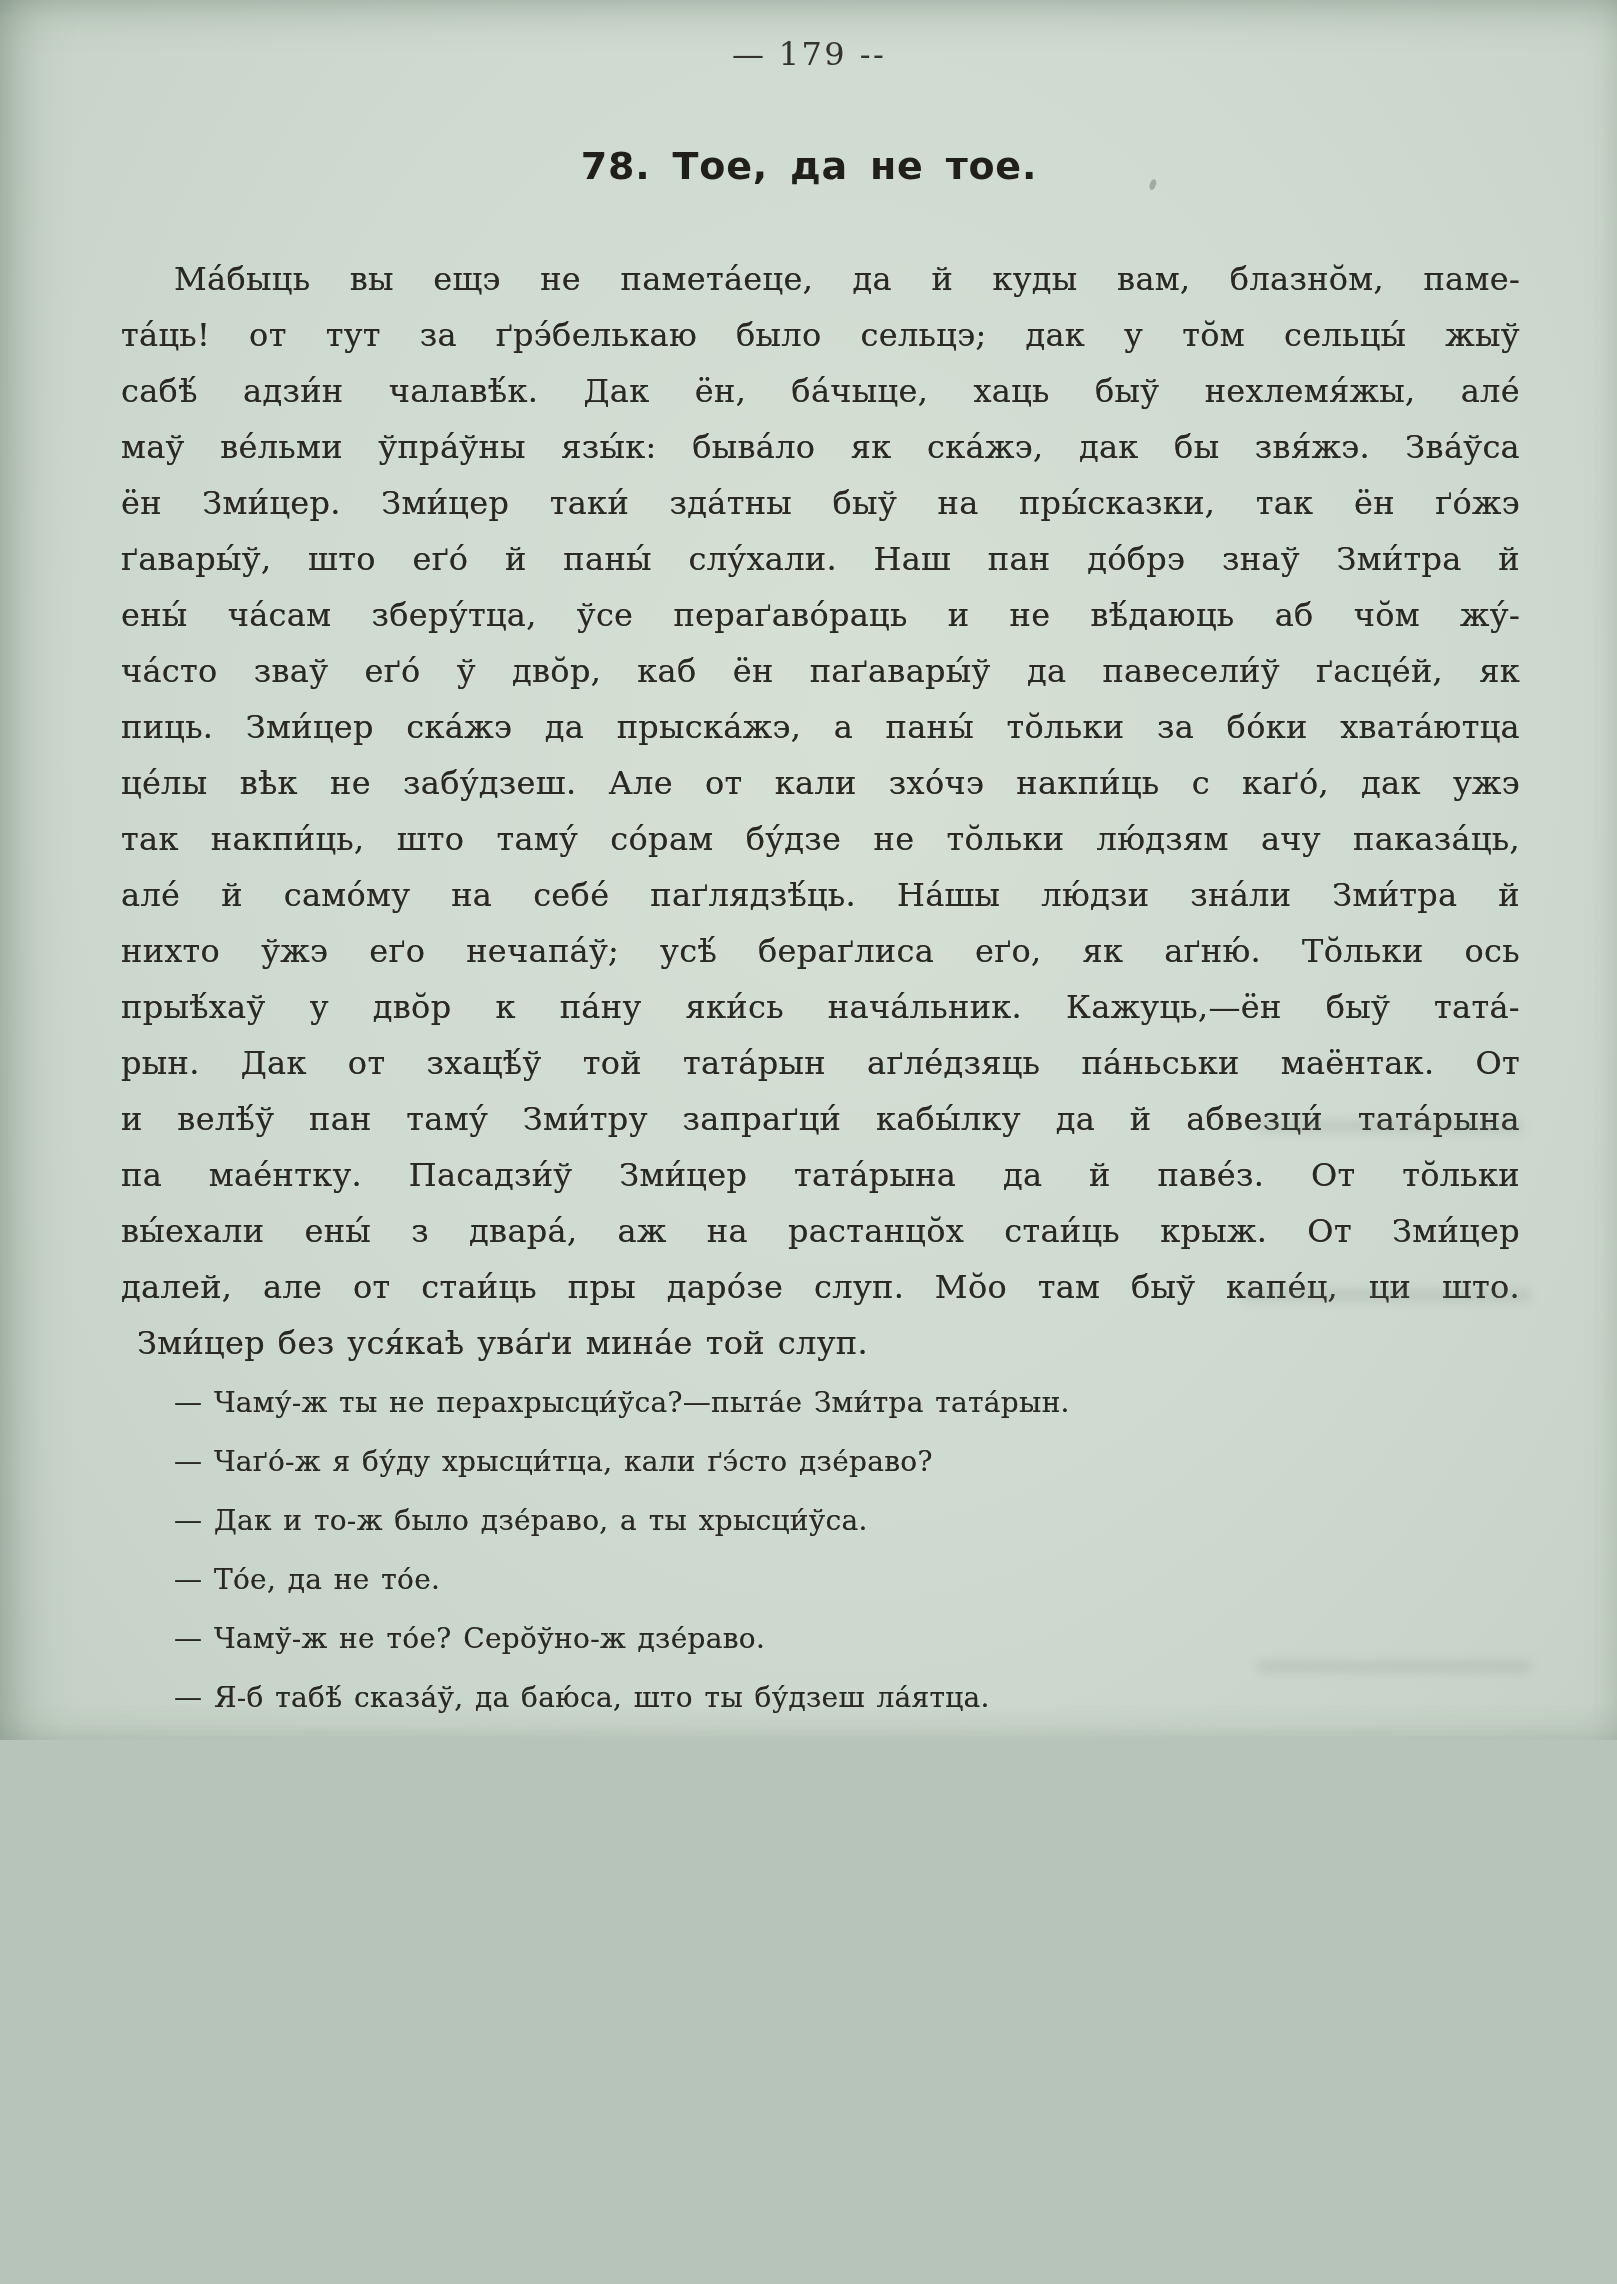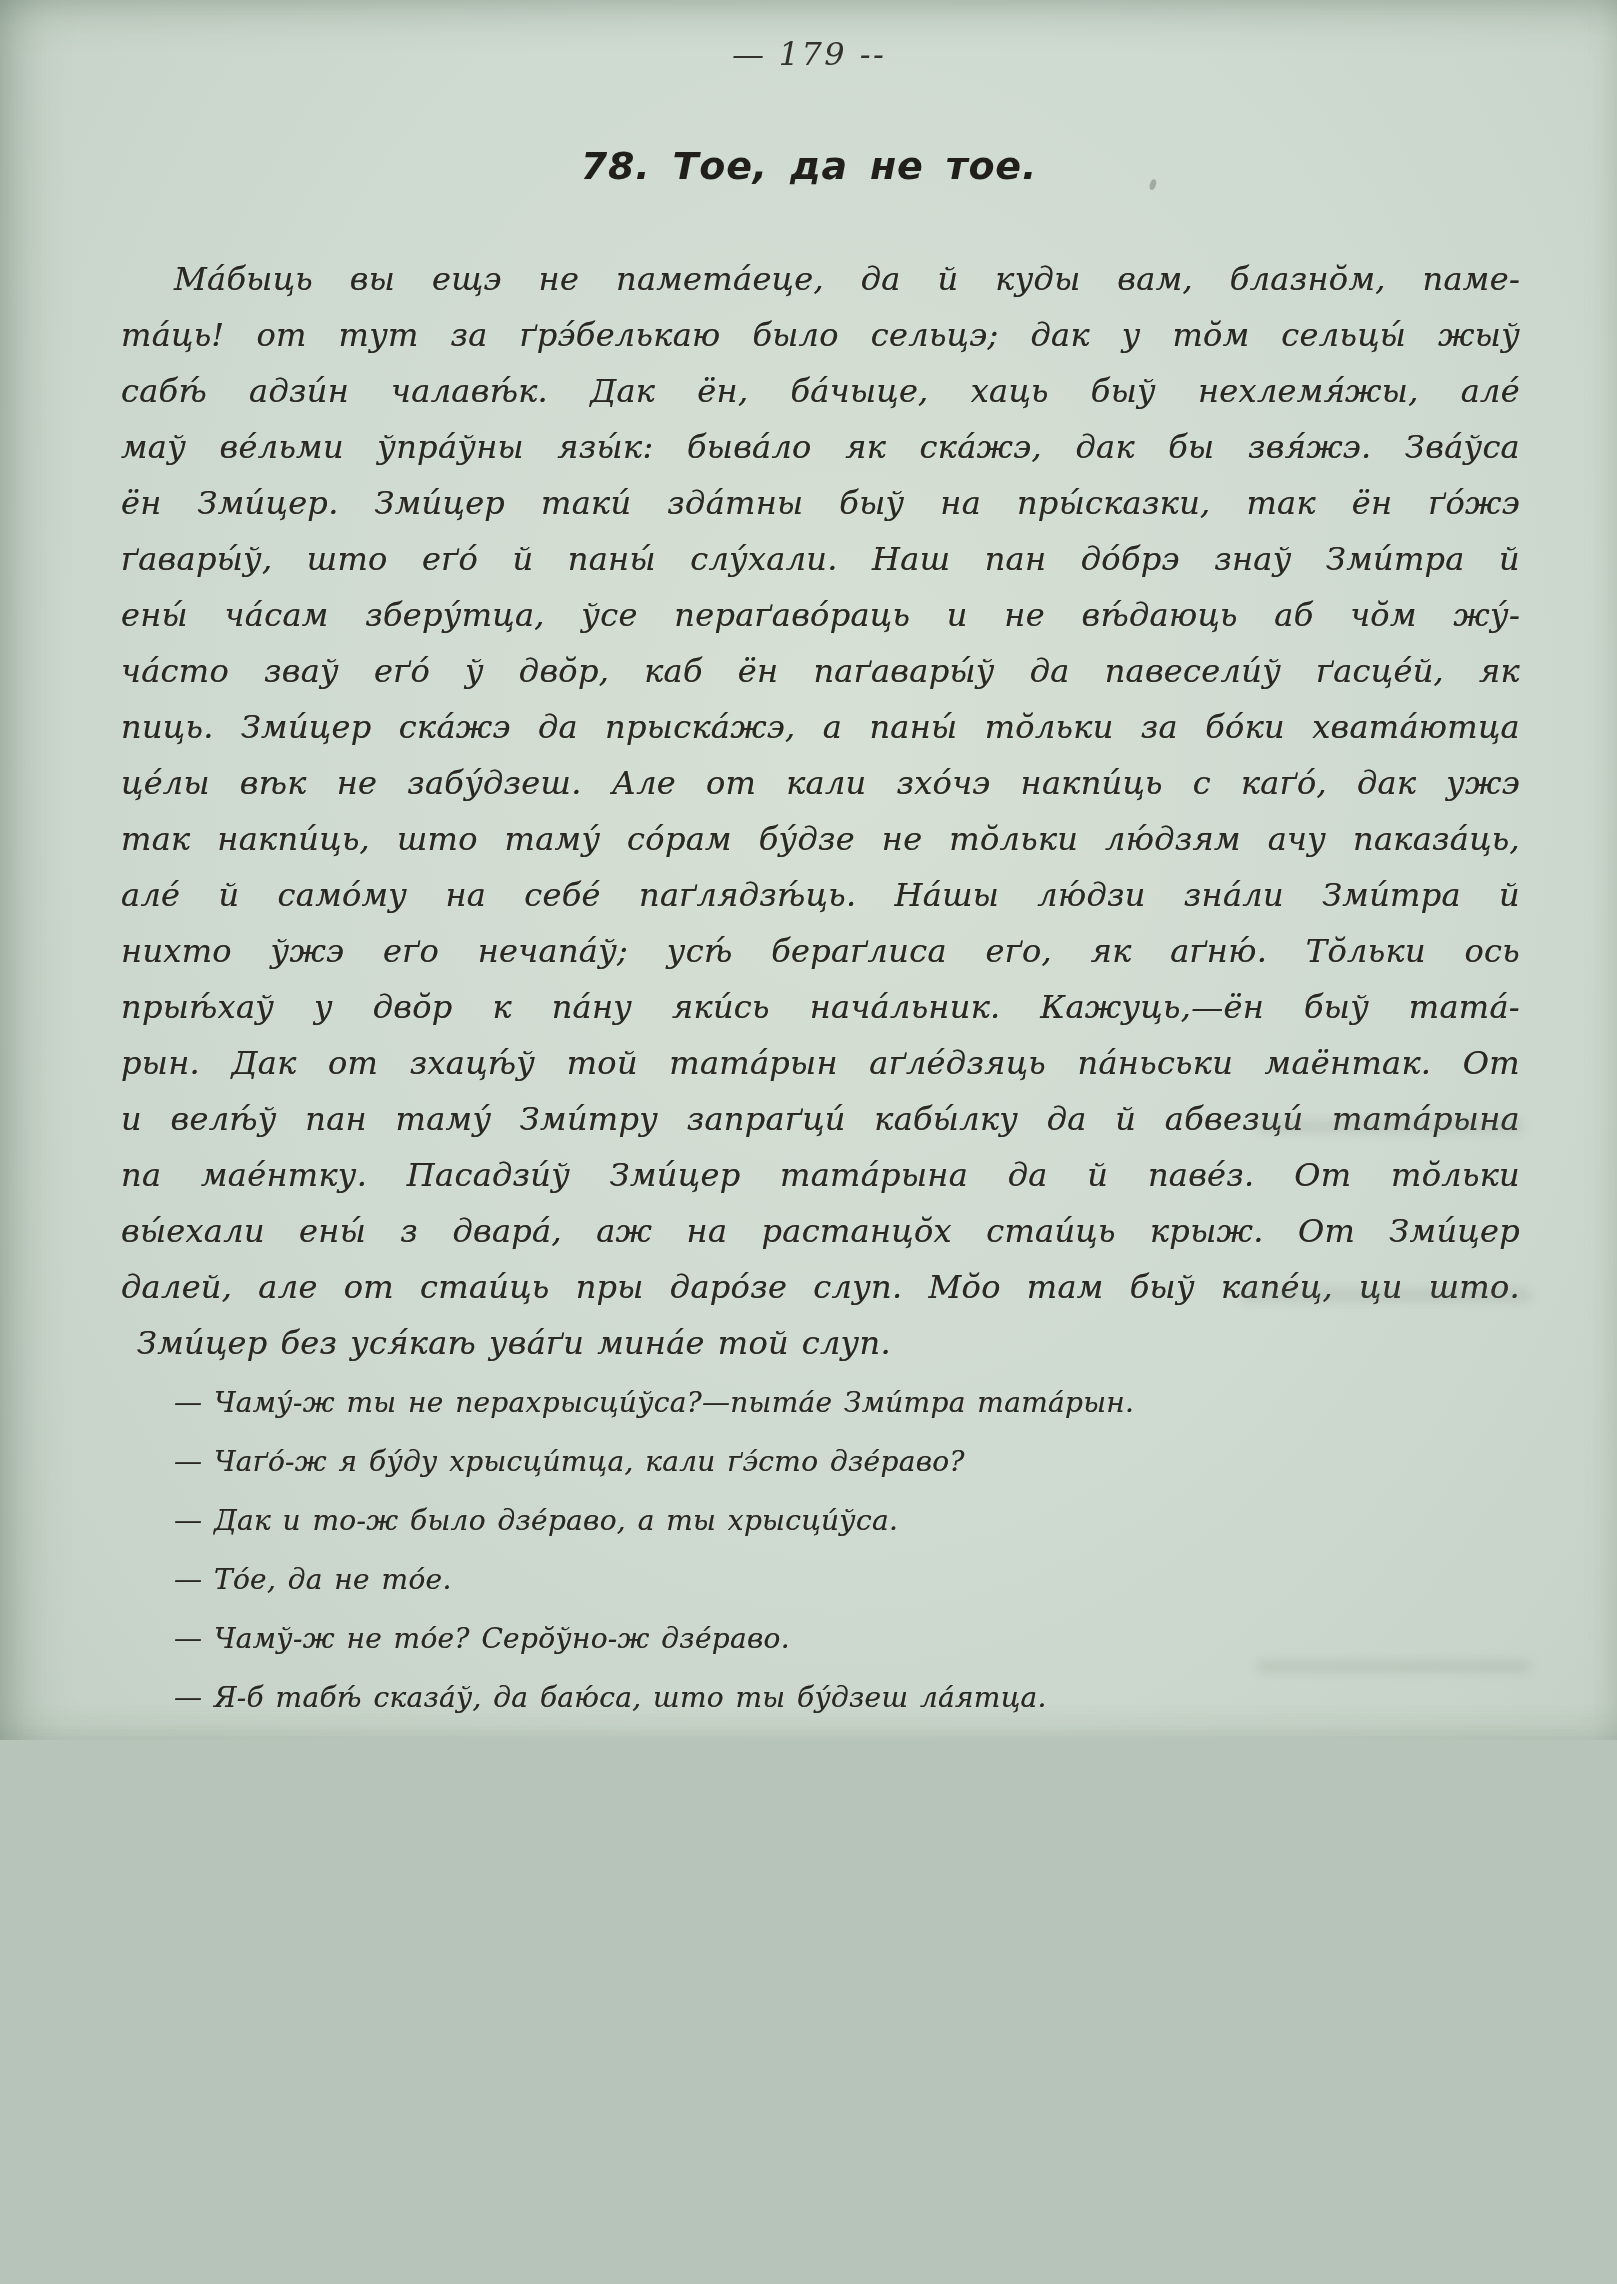--- a/index.html
+++ b/index.html
@@ -16,21 +16,20 @@
     overflow: hidden;
     background:
       radial-gradient(ellipse 1289px 1692px at 52% 42%, #d6e0d5 0%, #cfdad0 45%, #c8d4c9 75%, #bfccc1 100%);
     box-shadow:
       inset 37px 0 56px -27px rgba(70, 92, 76, 0.38),
       inset 0 29px 48px -27px rgba(70, 92, 76, 0.30),
       inset -19.3px 0 40px -24px rgba(90, 105, 88, 0.20),
       inset 0 -21px 40px -24px rgba(90, 105, 88, 0.16);
     color: #2a2823;
     font-family: "DejaVu Serif", serif;
-    font-style: italic;
     -webkit-font-smoothing: antialiased;
   }
   .pageno {
     padding-top: 35px;
     text-align: center;
     font-size: 32px;
     letter-spacing: 2.4px;
     color: #34322c;
   }
   .title {

